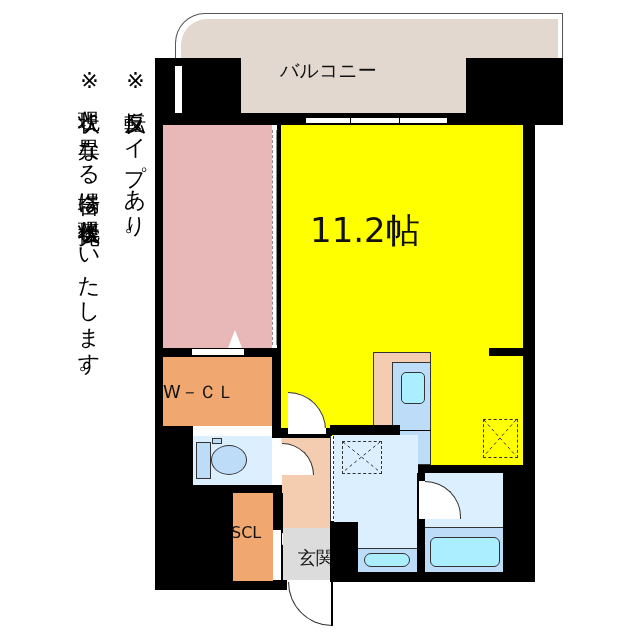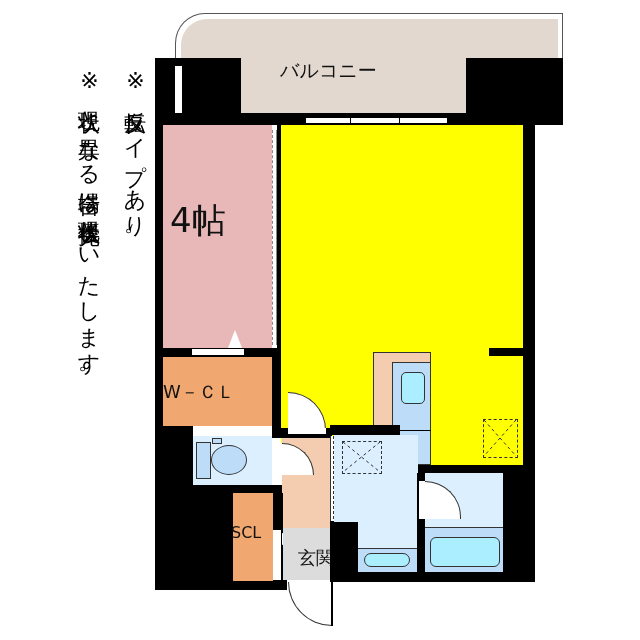--- a/index.html
+++ b/index.html
@@ -34,37 +34,37 @@
   <div class="wall" style="left:523px; top:113px; width:12px; height:468px;"></div>
   <div class="wall" style="left:330px; top:572px; width:205px; height:10px;"></div>
   <div class="wall" style="left:155px; top:580px; width:132px; height:10px;"></div>
 
   <div class="abs" style="left:305px; top:117px; width:143px; height:7px; background:#fff; border:1px solid #000;"></div>
   <div class="line" style="left:350px; top:117px; width:1px; height:7px;"></div>
   <div class="line" style="left:399px; top:117px; width:1px; height:7px;"></div>
 
   <div class="abs" style="left:163px; top:125px; width:109px; height:224px; background:#e8b8b8;"></div>
   <div class="label" style="left:170px; top:200px; width:80px; font-size:34px; line-height:40px; text-align:left;">
-    <div>4帖</div>
   </div>
 
   <div class="abs" style="left:272px; top:130px; width:5px; height:215px; background:#fff; border-left:1px dashed #888; border-right:1px solid #888;"></div>
 
   <div class="wall" style="left:277px; top:118px; width:4px; height:300px;"></div>
 
   <div class="wall" style="left:163px; top:348px; width:114px; height:10px;"></div>
   <div class="abs" style="left:192px; top:349px; width:52px; height:6px; background:#fff;"></div>
   <div class="abs" style="left:228px; top:330px; width:0; height:0; border-left:7px solid transparent; border-right:7px solid transparent; border-bottom:18px solid #fff;"></div>
 
   <div class="abs" style="left:163px; top:357px; width:110px; height:69px; background:#f0a870;"></div>
   <div class="label" style="left:163px; top:380px; width:110px; font-size:18px;">W－ＣＬ</div>
   <div class="wall" style="left:272px; top:348px; width:10px; height:90px;"></div>
 
   <div class="abs" style="left:281px; top:125px; width:242px; height:340px; background:#ffff00;"></div>
   <div class="label" style="left:310px; top:208px; width:180px; font-size:34px; line-height:44px;">
+    <div>11.2帖</div>
   </div>
 
   <div class="wall" style="left:489px; top:348px; width:36px; height:8px;"></div>
 
   <div class="abs" style="left:373px; top:352px; width:58px; height:113px; background:#f4ccb0; border:1px solid #333;"></div>
   <div class="abs" style="left:392px; top:362px; width:39px; height:103px; background:#bcdcf8; border:1px solid #333;"></div>
   <div class="abs" style="left:401px; top:372px; width:24px; height:32px; background:#aaeeff; border:1px solid #333; border-radius:5px;"></div>
   <div class="line" style="left:392px; top:430px; width:39px; height:1px;"></div>
   <div class="abs" style="left:409px; top:439px; width:8px; height:8px; background:#8b4513; border-radius:50%; border:1px solid #333;"></div>
   <div class="abs" style="left:409px; top:454px; width:8px; height:8px; background:#8b4513; border-radius:50%; border:1px solid #333;"></div>

